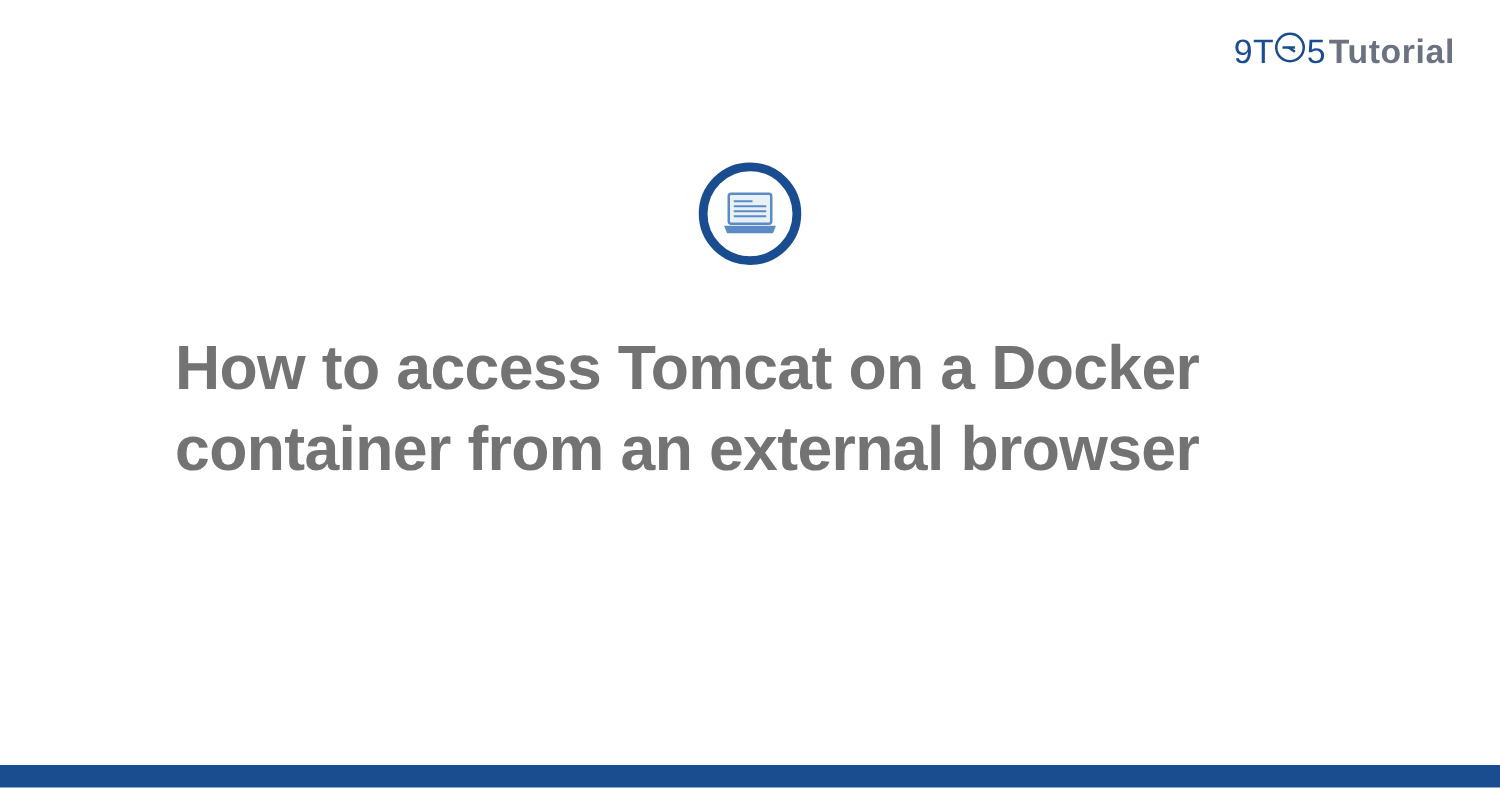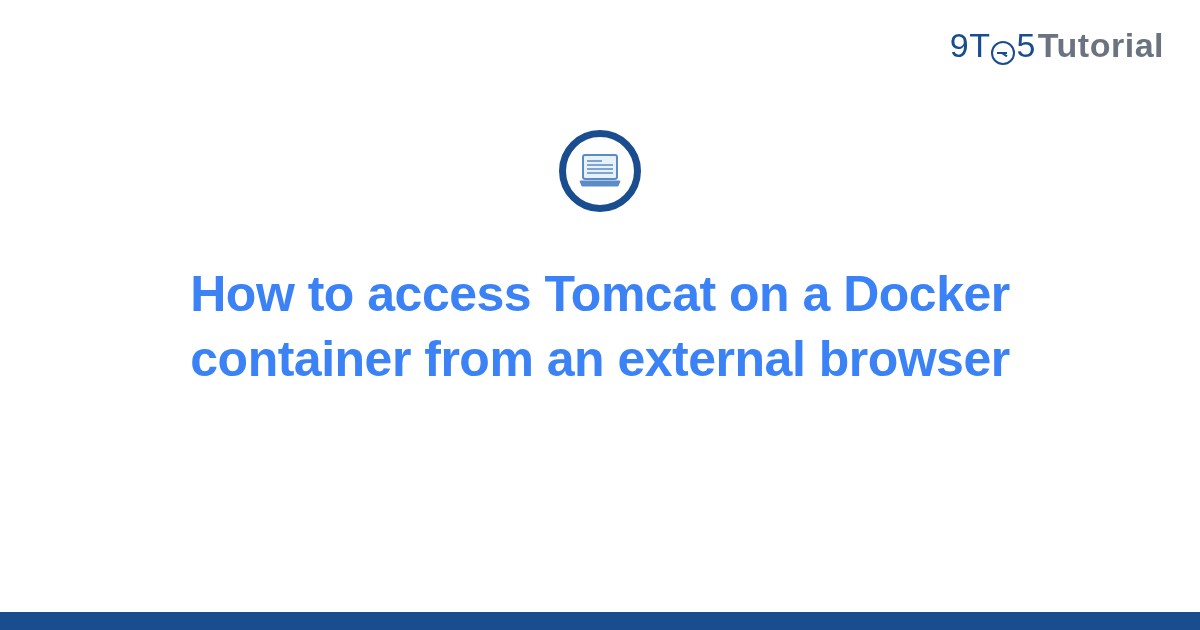--- a/index.html
+++ b/index.html
@@ -15,22 +15,22 @@
       position: relative;
       overflow: hidden;
     }
     .header {
       position: absolute;
       top: 26px;
       right: 36px;
     }
     .logo {
       display: flex;
-      align-items: flex-end;
-      font-size: 34px;
+      align-items: flex-start;
+      font-size: 27px;
       font-weight: 400;
       letter-spacing: 0.5px;
     }
     .logo-9t {
       color: #1a4d8f;
       font-weight: 500;
     }
     .logo-clock {
       display: inline-flex;
       align-items: center;
@@ -92,22 +92,21 @@
       margin-bottom: 50px;
       background: #ffffff;
     }
     .laptop-icon {
       width: 44px;
       height: 36px;
     }
     .title {
       font-size: 50px;
       font-weight: 700;
-      color: #3b82f6;
-      text-align: center;
+      color: #737373;
       line-height: 1.3;
       max-width: 920px;
       letter-spacing: -0.5px;
     }
     .footer-bar {
       position: absolute;
       bottom: 0;
       left: 0;
       right: 0;
       height: 18px;

